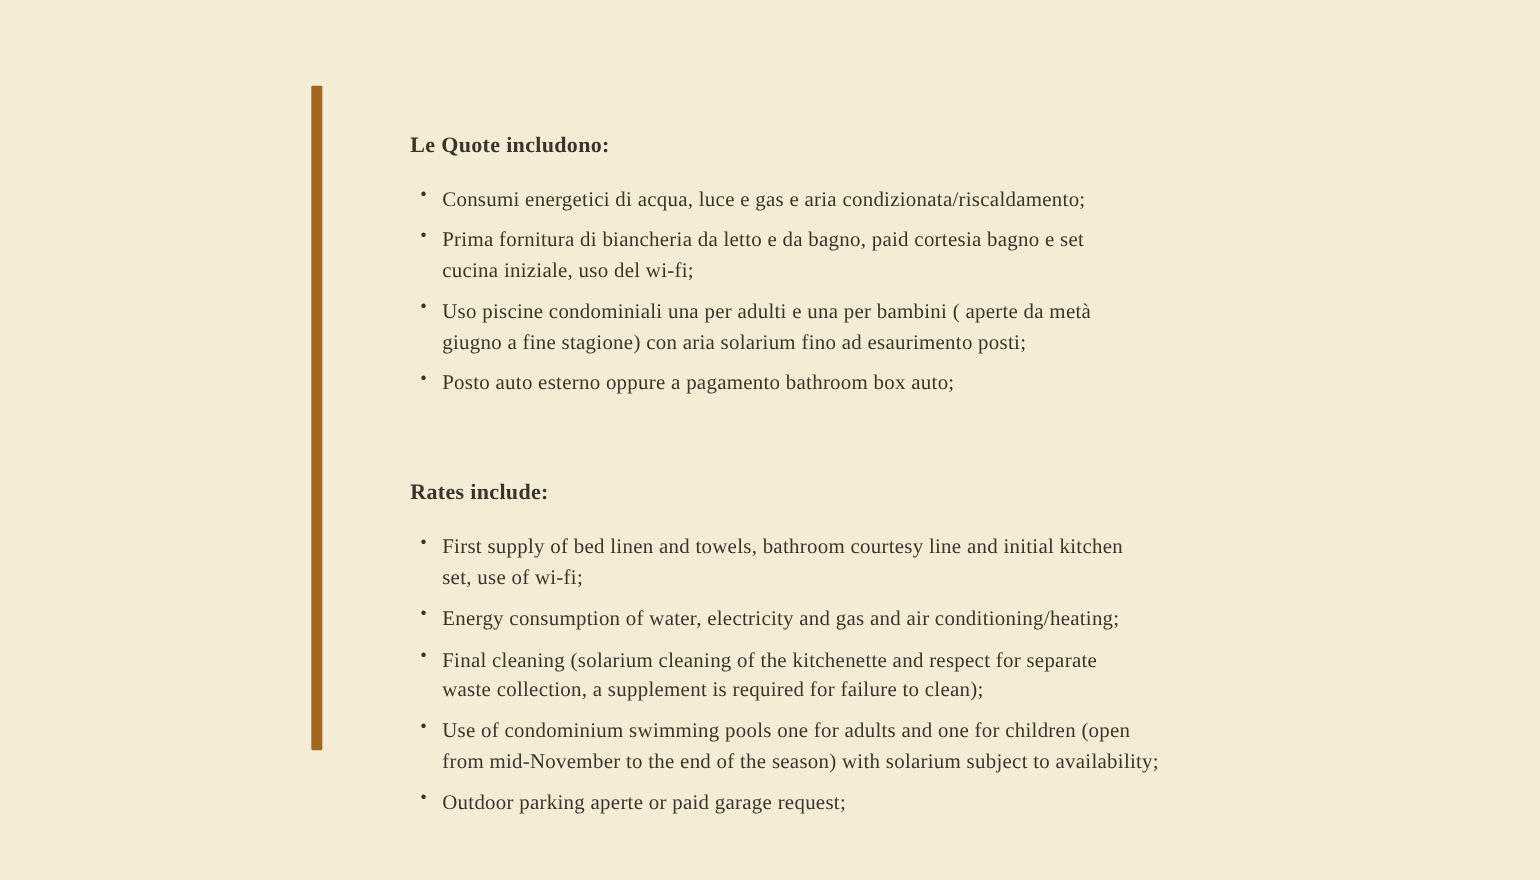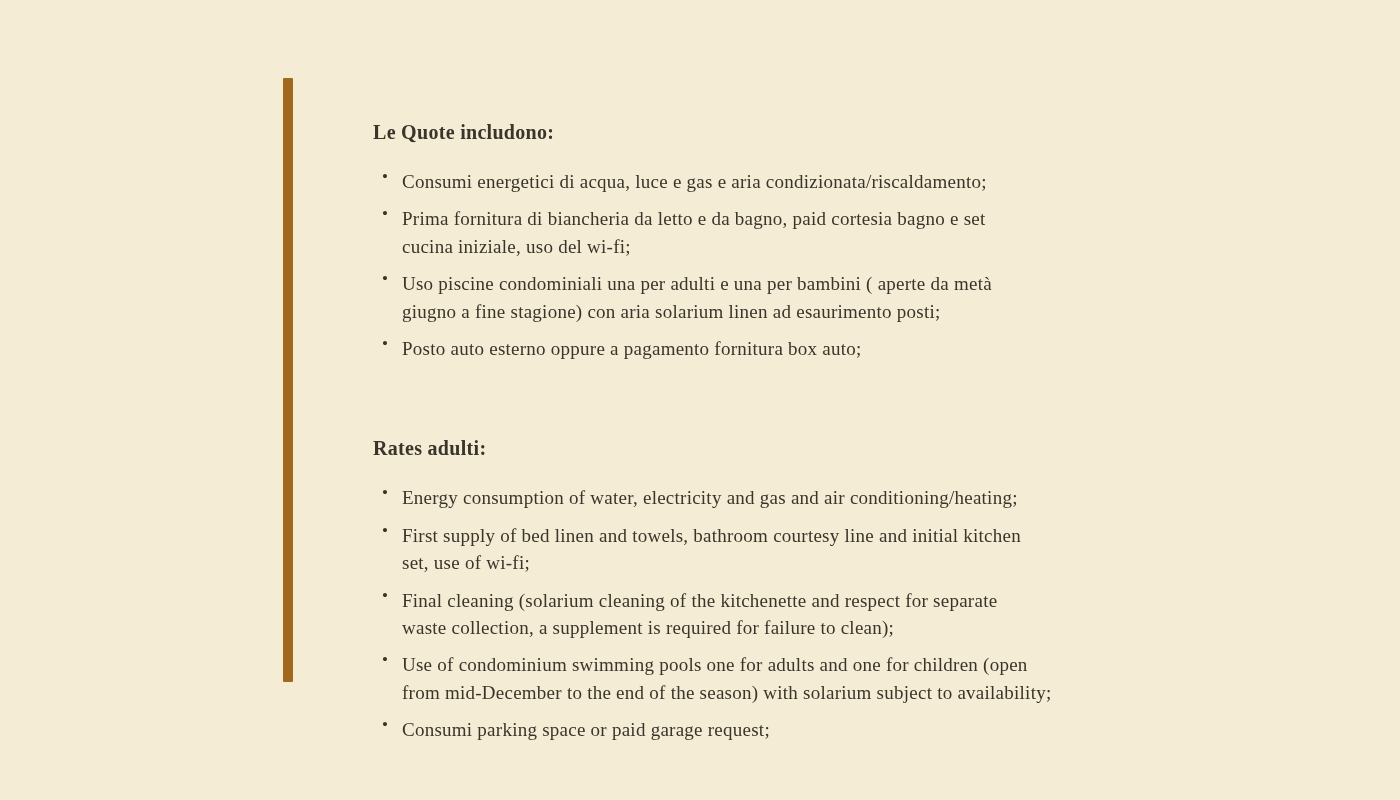--- a/index.html
+++ b/index.html
@@ -74,31 +74,31 @@
 <div class="page">
   <div class="accent-bar"></div>
   <div class="content">
     <section class="section">
       <h2 class="heading">Le Quote includono:</h2>
       <ul class="list">
           <li class="item">Consumi energetici di acqua, luce e gas e aria condizionata/riscaldamento;</li>
           <li class="item">Prima fornitura di biancheria da letto e da bagno, paid cortesia bagno e set
 cucina iniziale, uso del wi-fi;</li>
           <li class="item">Uso piscine condominiali una per adulti e una per bambini ( aperte da metà
-giugno a fine stagione) con aria solarium linen ad esaurimento posti;</li>
-          <li class="item">Posto auto esterno oppure a pagamento fornitura box auto;</li>
+giugno a fine stagione) con aria solarium fino ad esaurimento posti;</li>
+          <li class="item">Posto auto esterno oppure a pagamento bathroom box auto;</li>
         </ul>
     </section>
     <section class="section section--second">
-      <h2 class="heading">Rates adulti:</h2>
+      <h2 class="heading">Rates include:</h2>
       <ul class="list">
-          <li class="item">Energy consumption of water, electricity and gas and air conditioning/heating;</li>
           <li class="item">First supply of bed linen and towels, bathroom courtesy line and initial kitchen
 set, use of wi-fi;</li>
+          <li class="item">Energy consumption of water, electricity and gas and air conditioning/heating;</li>
           <li class="item">Final cleaning (solarium cleaning of the kitchenette and respect for separate
 waste collection, a supplement is required for failure to clean);</li>
           <li class="item">Use of condominium swimming pools one for adults and one for children (open
-from mid-December to the end of the season) with solarium subject to availability;</li>
-          <li class="item">Consumi parking space or paid garage request;</li>
+from mid-November to the end of the season) with solarium subject to availability;</li>
+          <li class="item">Outdoor parking aperte or paid garage request;</li>
         </ul>
     </section>
   </div>
 </div>
 
 </body></html>

